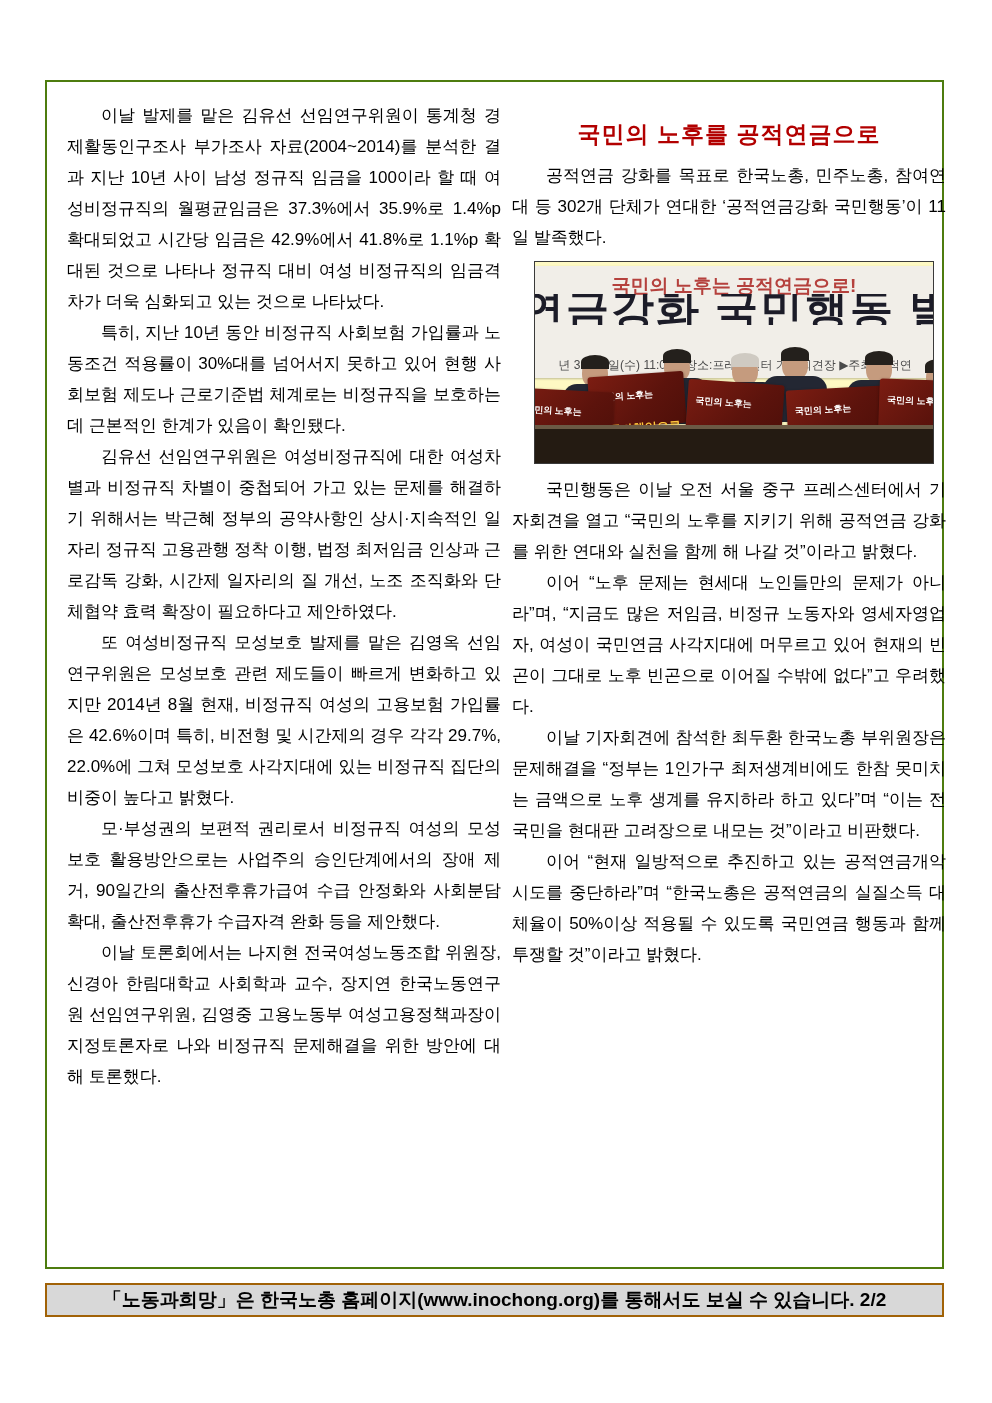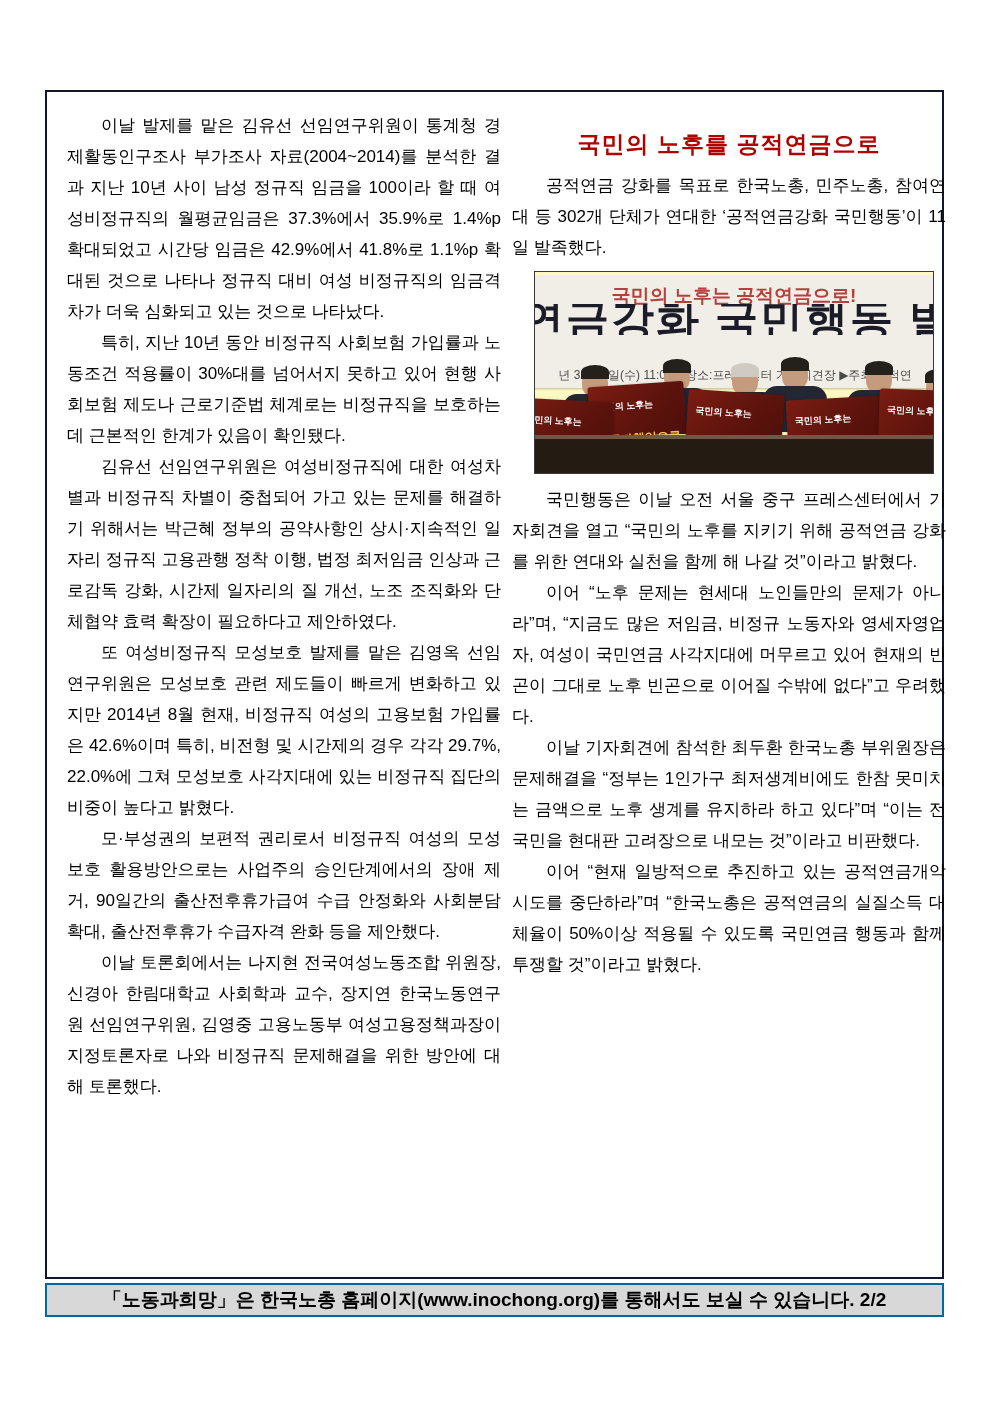--- a/index.html
+++ b/index.html
@@ -2,26 +2,26 @@
 <html><head>
 <meta charset="utf-8">
 <style>
   html,body{margin:0;padding:0;background:#ffffff;}
   body{
     width:992px;height:1403px;position:relative;
     font-family:"Liberation Sans","DejaVu Sans",sans-serif;
     color:#000;
   }
   .page-box{
-    position:absolute;left:45px;top:90px;width:899px;height:1189px;
-    border:2px solid #0f172a;background:#fff;box-sizing:border-box;text-decoration:underline;
+    position:absolute;left:45px;top:80px;width:899px;height:1189px;
+    border:2px solid #4d7c0f;background:#fff;box-sizing:border-box;text-decoration:underline;
   }
   .footer-bar{
     position:absolute;left:45px;top:1283px;width:899px;height:34px;
-    border:2px solid #0369a1;background:#d8d8d8;box-sizing:border-box;
+    border:2px solid #a16207;background:#d8d8d8;box-sizing:border-box;
     display:flex;align-items:center;justify-content:center;
     font-weight:bold;font-size:19px;letter-spacing:0px;white-space:nowrap;
   }
   .col{
     position:absolute;top:18px;
     font-size:17px;line-height:31px;text-align:justify;
     word-break:break-all;
   }
   .col-left{left:20px;width:434px;}
   .col-right{left:465px;width:434px;}

